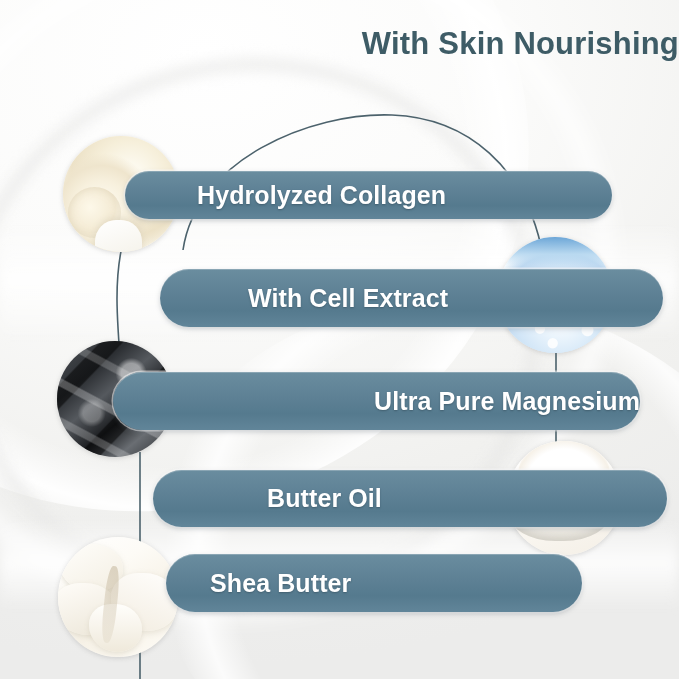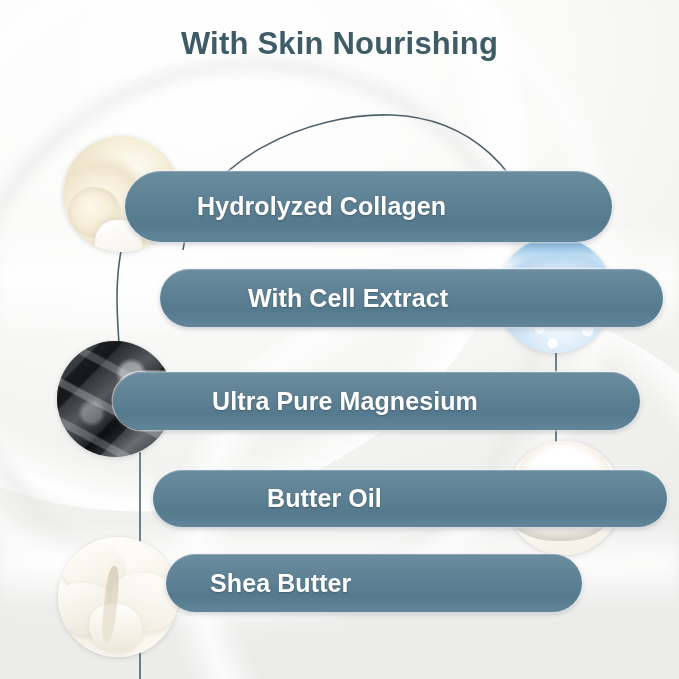--- a/index.html
+++ b/index.html
@@ -183,21 +183,21 @@
     font-weight:bold;
     font-size:25px;
     letter-spacing:.1px;
     white-space:nowrap;
     text-shadow:0 1px 2px rgba(40,60,72,.45);
   }
 
   
   .title{
     position:absolute;left:0;right:0;top:24px;
-    text-align:center;
+    text-align:right;
     color:#3e5c66;
     font-weight:bold;
     font-size:31px;
     line-height:1.32;
     letter-spacing:.2px;
   }
   .title div{display:block;}
 </style>
 </head>
 <body>
@@ -250,29 +250,29 @@
 
   <div class="disc d-shea" style="left:58px;top:537px;width:120px;height:120px;">
     <div class="inner"></div>
     <div class="chunk c1"></div>
     <div class="chunk c2"></div>
     <div class="chunk c3"></div>
     <div class="chunk c4"></div>
     <div class="seam"></div>
   </div>
 
-  <div class="pill" style="left:125px;top:171px;width:415px;height:71px;padding-left:72px;">
+  <div class="pill" style="left:125px;top:171px;width:415px;height:48px;padding-left:72px;">
     <span class="pill-label">Hydrolyzed Collagen</span>
   </div>
 
   <div class="pill" style="left:160px;top:269px;width:415px;height:58px;padding-left:88px;">
     <span class="pill-label">With Cell Extract</span>
   </div>
 
-  <div class="pill" style="left:113px;top:372px;width:428px;height:58px;padding-left:99px;">
+  <div class="pill" style="left:113px;top:372px;width:428px;height:58px;padding-left:99px;justify-content:flex-end;">
     <span class="pill-label">Ultra Pure Magnesium</span>
   </div>
 
   <div class="pill" style="left:153px;top:470px;width:400px;height:57px;padding-left:114px;">
     <span class="pill-label">Butter Oil</span>
   </div>
 
   <div class="pill" style="left:166px;top:554px;width:372px;height:58px;padding-left:44px;">
     <span class="pill-label">Shea Butter</span>
   </div>

